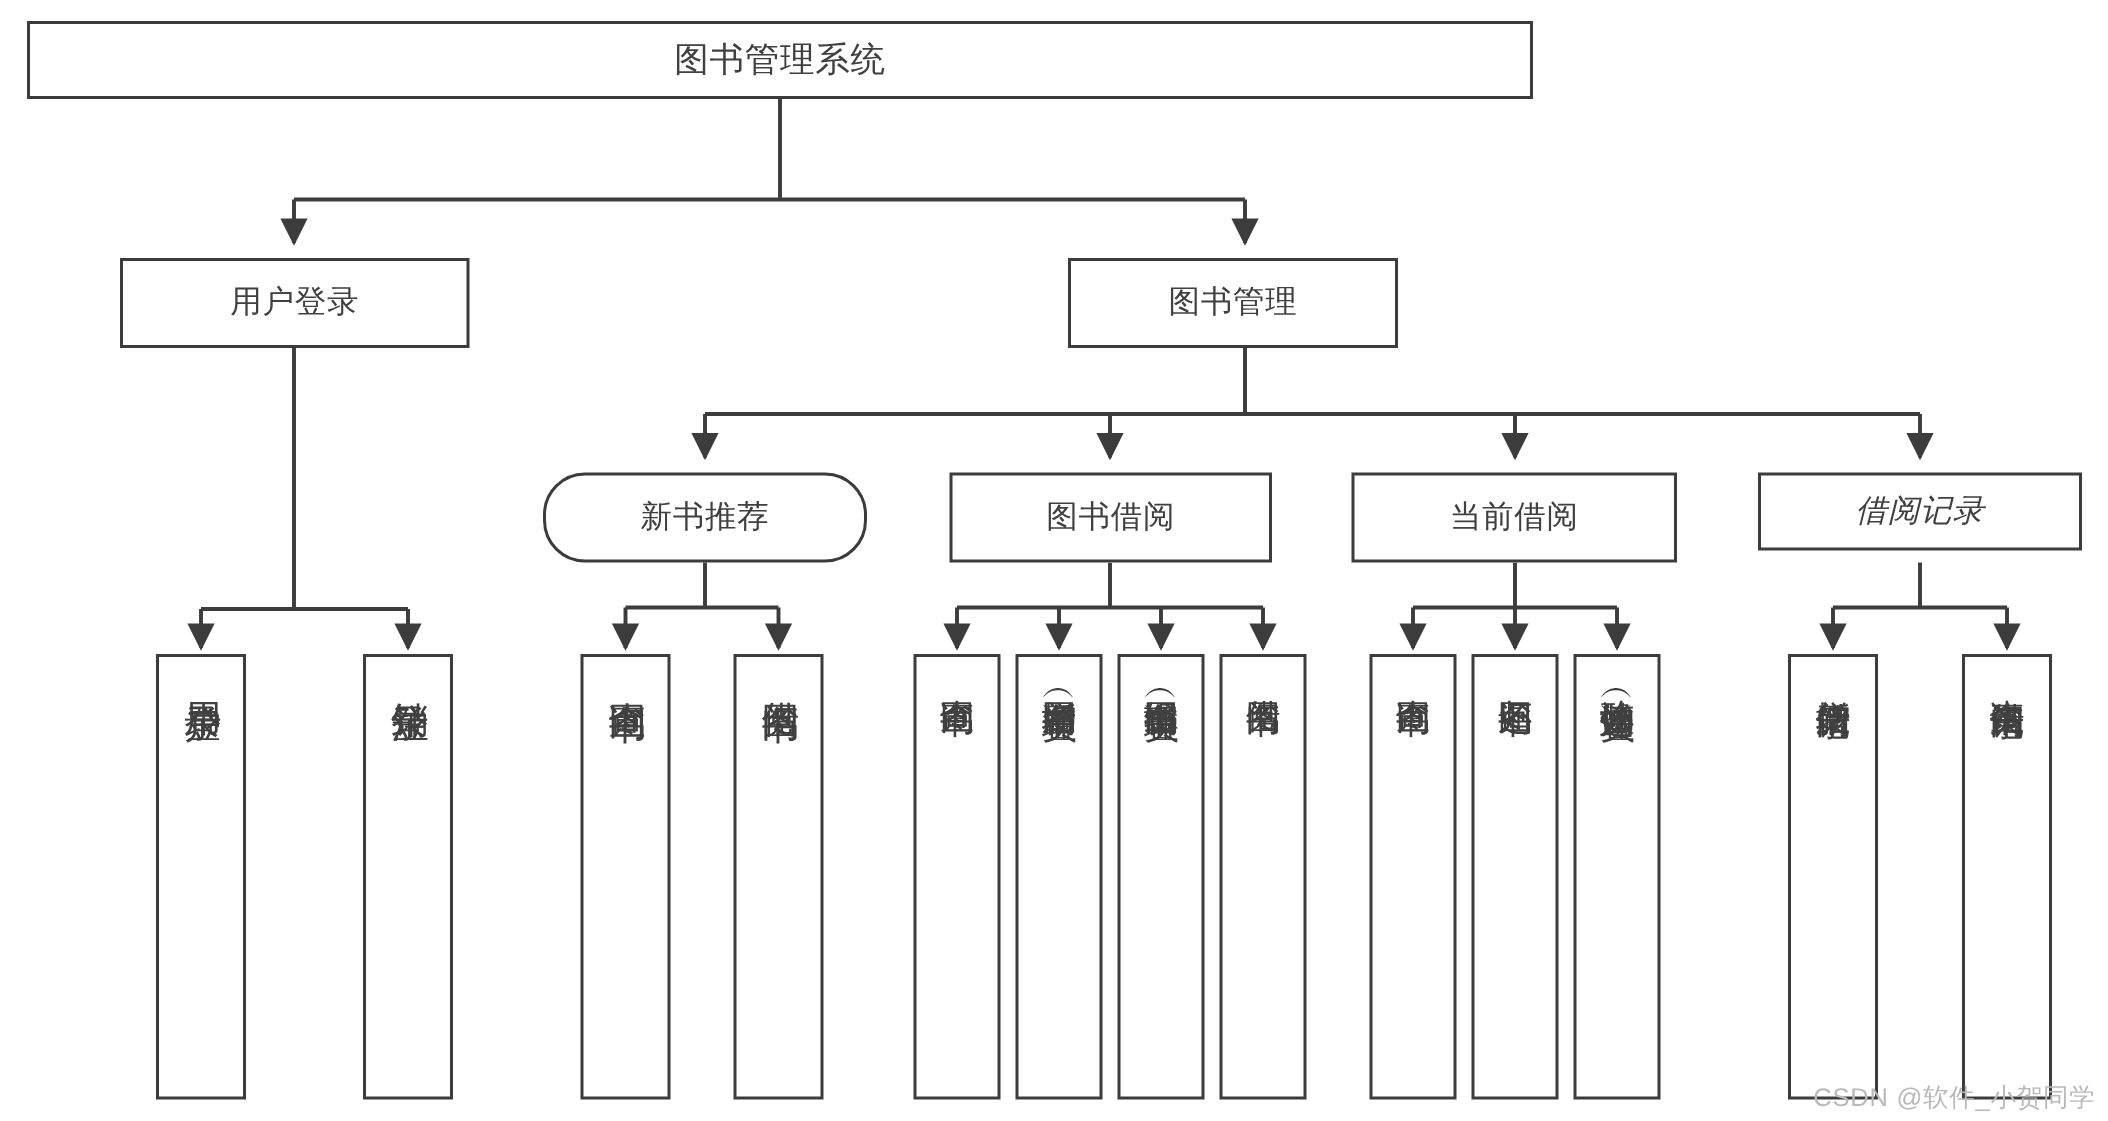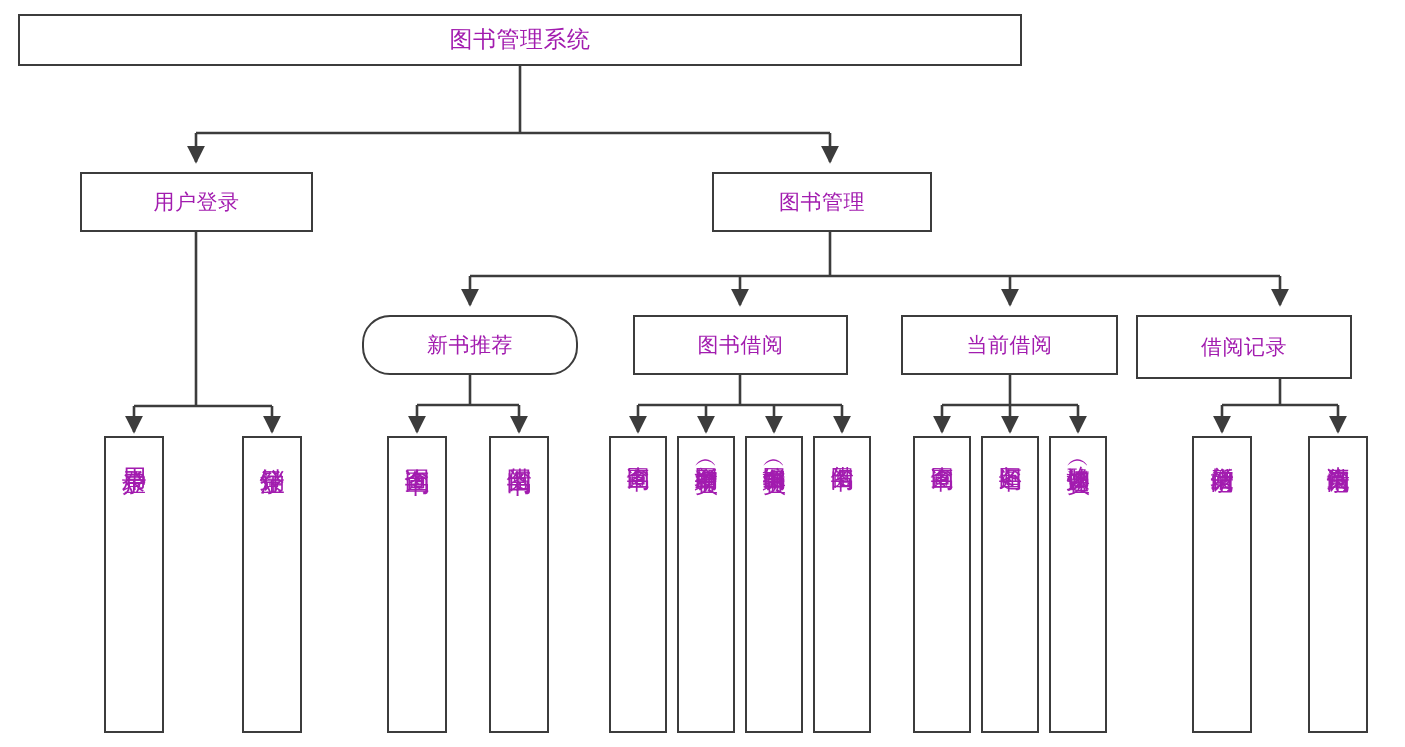--- a/index.html
+++ b/index.html
@@ -28,21 +28,21 @@
     border:2px solid #3c3c3c;
     display:flex;
     align-items:center;
     justify-content:center;
     overflow:hidden;
   }
   .node .lbl{
     display:block;
     text-align:right;
     line-height:1.18;
-    color:#a21caf;
+    color:#404040;
     letter-spacing:0.5px;
     white-space:pre-wrap;
   }
   .node.horiz .lbl{
     font-size:21px;
     writing-mode:horizontal-tb;
   }
   .node.vert{
     align-items:flex-start;
     justify-content:center;
@@ -136,21 +136,21 @@
 
   <div class="node horiz" style="left:362px; top:315px; width:216px; height:60px;border-radius:28px;">
     <span class="lbl">新书推荐</span>
   </div>
   <div class="node horiz" style="left:633px; top:315px; width:215px; height:60px;">
     <span class="lbl">图书借阅</span>
   </div>
   <div class="node horiz" style="left:901px; top:315px; width:217px; height:60px;">
     <span class="lbl">当前借阅</span>
   </div>
-  <div class="node horiz" style="left:1136px; top:315px; width:216px; height:64px;">
+  <div class="node horiz" style="left:1172px; top:315px; width:216px; height:52px;font-style:italic;">
     <span class="lbl">借阅记录</span>
   </div>
 
   <div class="node vert" style="left:104px; top:436px; width:60px; height:297px;">
     <span class="lbl">用户登录</span>
   </div>
   <div class="node vert" style="left:242px; top:436px; width:60px; height:297px;">
     <span class="lbl">注销登录</span>
   </div>
 
@@ -184,13 +184,14 @@
     <span class="lbl">确认归还（管理员）</span>
   </div>
 
   <div class="node vert small" style="left:1192px; top:436px; width:60px; height:297px;">
     <span class="lbl">新增借阅记录</span>
   </div>
   <div class="node vert small" style="left:1308px; top:436px; width:60px; height:297px;">
     <span class="lbl">查询借阅记录</span>
   </div>
 
+  <div class="watermark">CSDN @软件_小贺同学</div>
 </div>
 
 </body></html>

